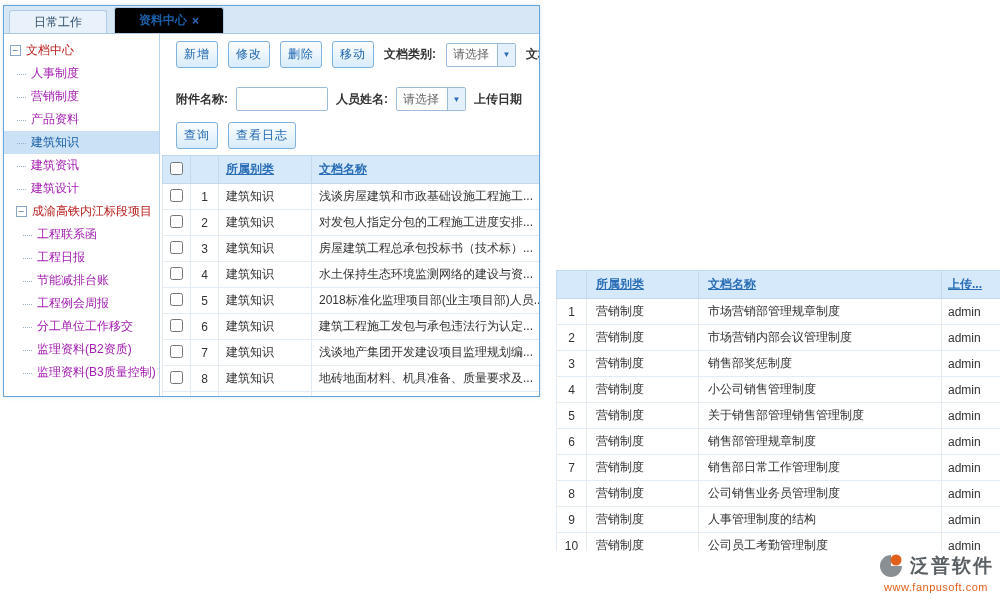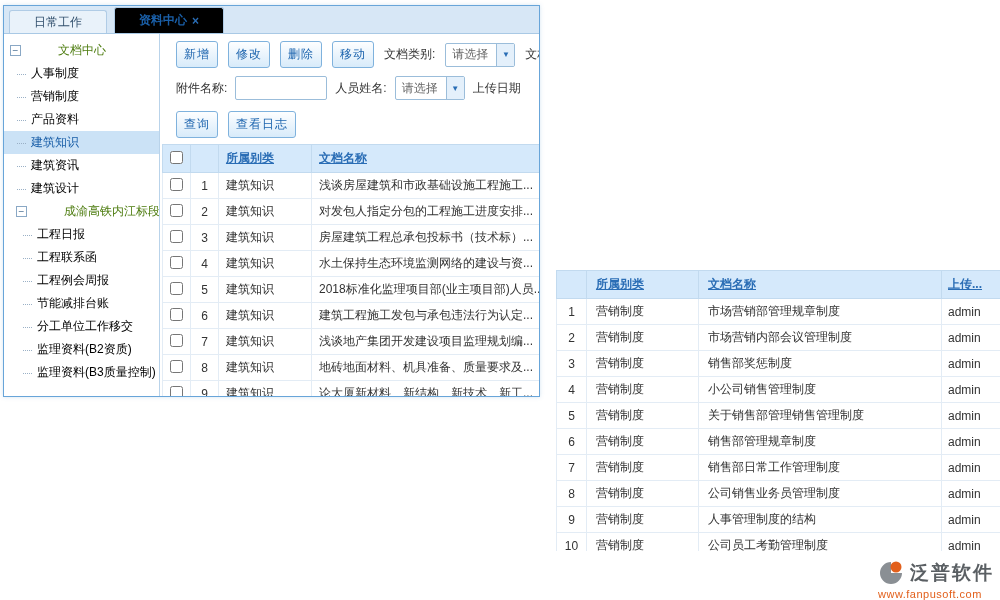--- a/index.html
+++ b/index.html
@@ -40,46 +40,46 @@
   .tree {
     width:156px; flex:0 0 156px; border-right:1px solid #b9d3ea;
     padding-top:5px; font-size:12px; overflow:hidden; background:#fff;
   }
   .tree-root { display:flex; align-items:center; gap:5px; padding:3px 2px 3px 6px; cursor:pointer; white-space:nowrap; }
   .tree-root.lvl2 { padding-left:12px; }
   .expander {
     width:11px; height:11px; flex:0 0 11px; border:1px solid #8aa8c5; background:#fff;
     color:#4a6f93; font-size:10px; line-height:9px; text-align:center; cursor:pointer;
   }
-  .tree-lbl { color:#4d7c0f;margin-left:32px; }
+  .tree-lbl { color:#b91c1c; }
   .tree-child {
     padding:3px 2px 3px 27px; position:relative; cursor:pointer;
-    white-space:nowrap; overflow:hidden; color:#000000;
+    white-space:nowrap; overflow:hidden; color:#a21caf;
   }
   .tree-child.lvl2 { padding-left:33px; }
   .tree-child::before {
     content:""; position:absolute; left:13px; top:50%; width:9px;
     border-top:1px dotted #9ab0c6;
   }
   .tree-child.lvl2::before { left:19px; }
   .tree-child.selected { background:#cbe2f6; color:#1a5fa8; }
 
   
   .content { flex:1; padding-top:7px; position:relative; overflow:hidden; }
   .toolbar-row { display:flex; align-items:center; white-space:nowrap; }
-  .row1 { gap:10px; padding-left:16px; margin-bottom:8px; }
+  .row1 { gap:10px; padding-left:16px; margin-bottom:19px; }
   .row2 { gap:8px;  padding-left:16px; margin-bottom:11px; }
   .row3 { gap:10px; padding-left:16px; margin-bottom:6px; }
   .btn {
     background:linear-gradient(#fdfeff,#d8ebfa);
     border:1px solid #7fb2dd; border-radius:3px;
     color:#1c64ae; font-size:12px; padding:4px 7px; cursor:pointer;
     font-family:inherit; letter-spacing:1px;
   }
-  .lbl { font-size:12px; color:#333; flex:0 0 auto; }
+  .lbl { font-size:12px; color:#333; flex:0 0 auto;font-weight:bold; }
   .select {
     display:inline-flex; align-items:center; justify-content:space-between;
     width:70px; height:24px; border:1px solid #9bbdda; background:#fff;
     border-radius:2px; font-size:12px; color:#666; padding-left:6px;
     cursor:pointer; flex:0 0 auto;
   }
   .select .arrow {
     width:18px; height:100%; display:flex; align-items:center; justify-content:center;
     color:#2a6db5; background:#e4f0fb; border-left:1px solid #9bbdda; font-size:8px;
   }
@@ -114,21 +114,21 @@
   }
   .right-grid { width:446px; }
   .right-grid th { background:#d8ecfd; border-color:#c5d9ec; padding:6px 4px; }
   .right-grid td { border-color:#d6dee8; padding:5px 4px; }
   .right-grid .col-num { width:30px; text-align:center; }
   .right-grid .col-cat { width:112px; padding-left:9px; }
   .right-grid .col-name{ width:243px; padding-left:9px; }
   .right-grid .col-up  { width:61px; padding-left:6px; }
 
   
-  .logo { position:absolute; right:6px; bottom:0; text-align:left; }
+  .logo { position:absolute; right:6px; bottom:7px; text-align:center; }
   .logo-top { display:flex; align-items:center; justify-content:flex-end; gap:6px; }
   .logo-text { font-size:19px; font-weight:bold; color:#5a5f63; letter-spacing:2px; }
   .logo-url { font-size:11px; color:#e2601c; margin-top:2px; letter-spacing:.5px; }
 </style>
 </head>
 <body>
 
 <div class="stage">
 
   <div class="panel1">
@@ -151,24 +151,24 @@
           <div class="tree-child">人事制度</div>
           <div class="tree-child">营销制度</div>
           <div class="tree-child">产品资料</div>
           <div class="tree-child selected">建筑知识</div>
           <div class="tree-child">建筑资讯</div>
           <div class="tree-child">建筑设计</div>
           <div class="tree-root lvl2">
             <span class="expander">−</span>
             <span class="tree-lbl">成渝高铁内江标段项目</span>
           </div>
+          <div class="tree-child lvl2">工程联系函</div>
           <div class="tree-child lvl2">工程日报</div>
-          <div class="tree-child lvl2">工程联系函</div>
+          <div class="tree-child lvl2">节能减排台账</div>
           <div class="tree-child lvl2">工程例会周报</div>
-          <div class="tree-child lvl2">节能减排台账</div>
           <div class="tree-child lvl2">分工单位工作移交</div>
           <div class="tree-child lvl2">监理资料(B2资质)</div>
           <div class="tree-child lvl2">监理资料(B3质量控制)</div>
         </div>
 
       <div class="content">
         <div class="toolbar-row row1">
           <button class="btn">新增</button>
           <button class="btn">修改</button>
           <button class="btn">删除</button>

